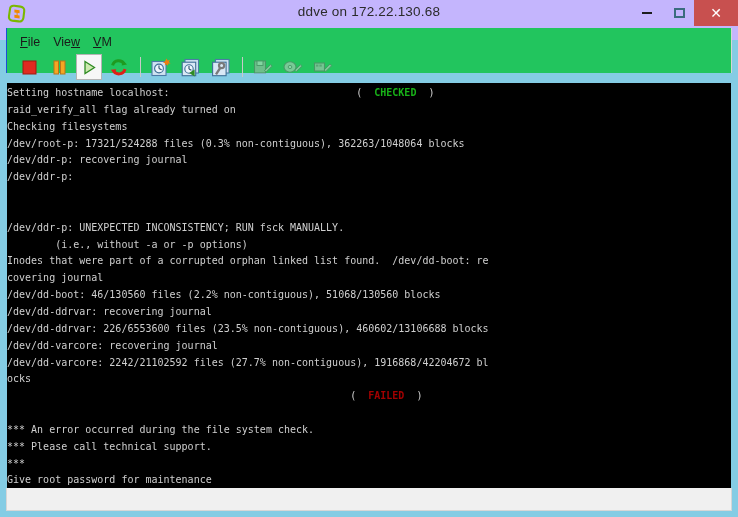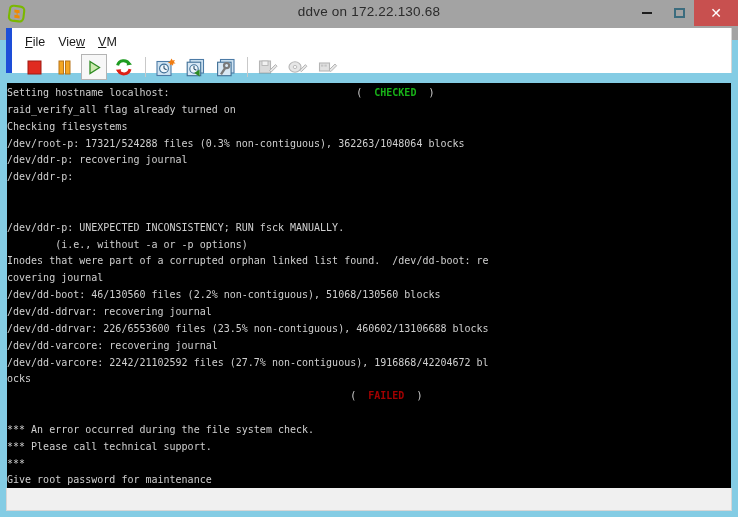--- a/index.html
+++ b/index.html
@@ -23,21 +23,21 @@
     background: #84cce4;
     box-sizing: border-box;
   }
 
   
   #titlebar {
     position: absolute;
     left: 0; top: 0;
     width: 738px;
     height: 40px;
-    background: #a3a3a3;
+    background: #c4b5fd;
   }
   #app-icon {
     position: absolute;
     left: 7px; top: 4px;
     width: 20px; height: 20px;
   }
   #window-title {
     position: absolute;
     left: 0; top: 4px;
     width: 738px;
@@ -77,22 +77,22 @@
     line-height: 1;
     margin-top: -1px;
   }
 
   
   #chrome-panel {
     position: absolute;
     left: 6px; top: 28px;
     width: 726px;
     height: 45px;
-    background: #ffffff;
-    border-left: 6px solid #1d4ed8;
+    background: #22c55e;
+    border-left: 1px solid #1d4ed8;
     border-right: 1px solid #d6d6d6;
     box-sizing: border-box;
   }
   #menubar {
     position: absolute;
     left: 0; top: 4px;
     height: 19px;
     display: flex;
     align-items: center;
     padding-left: 7px;

